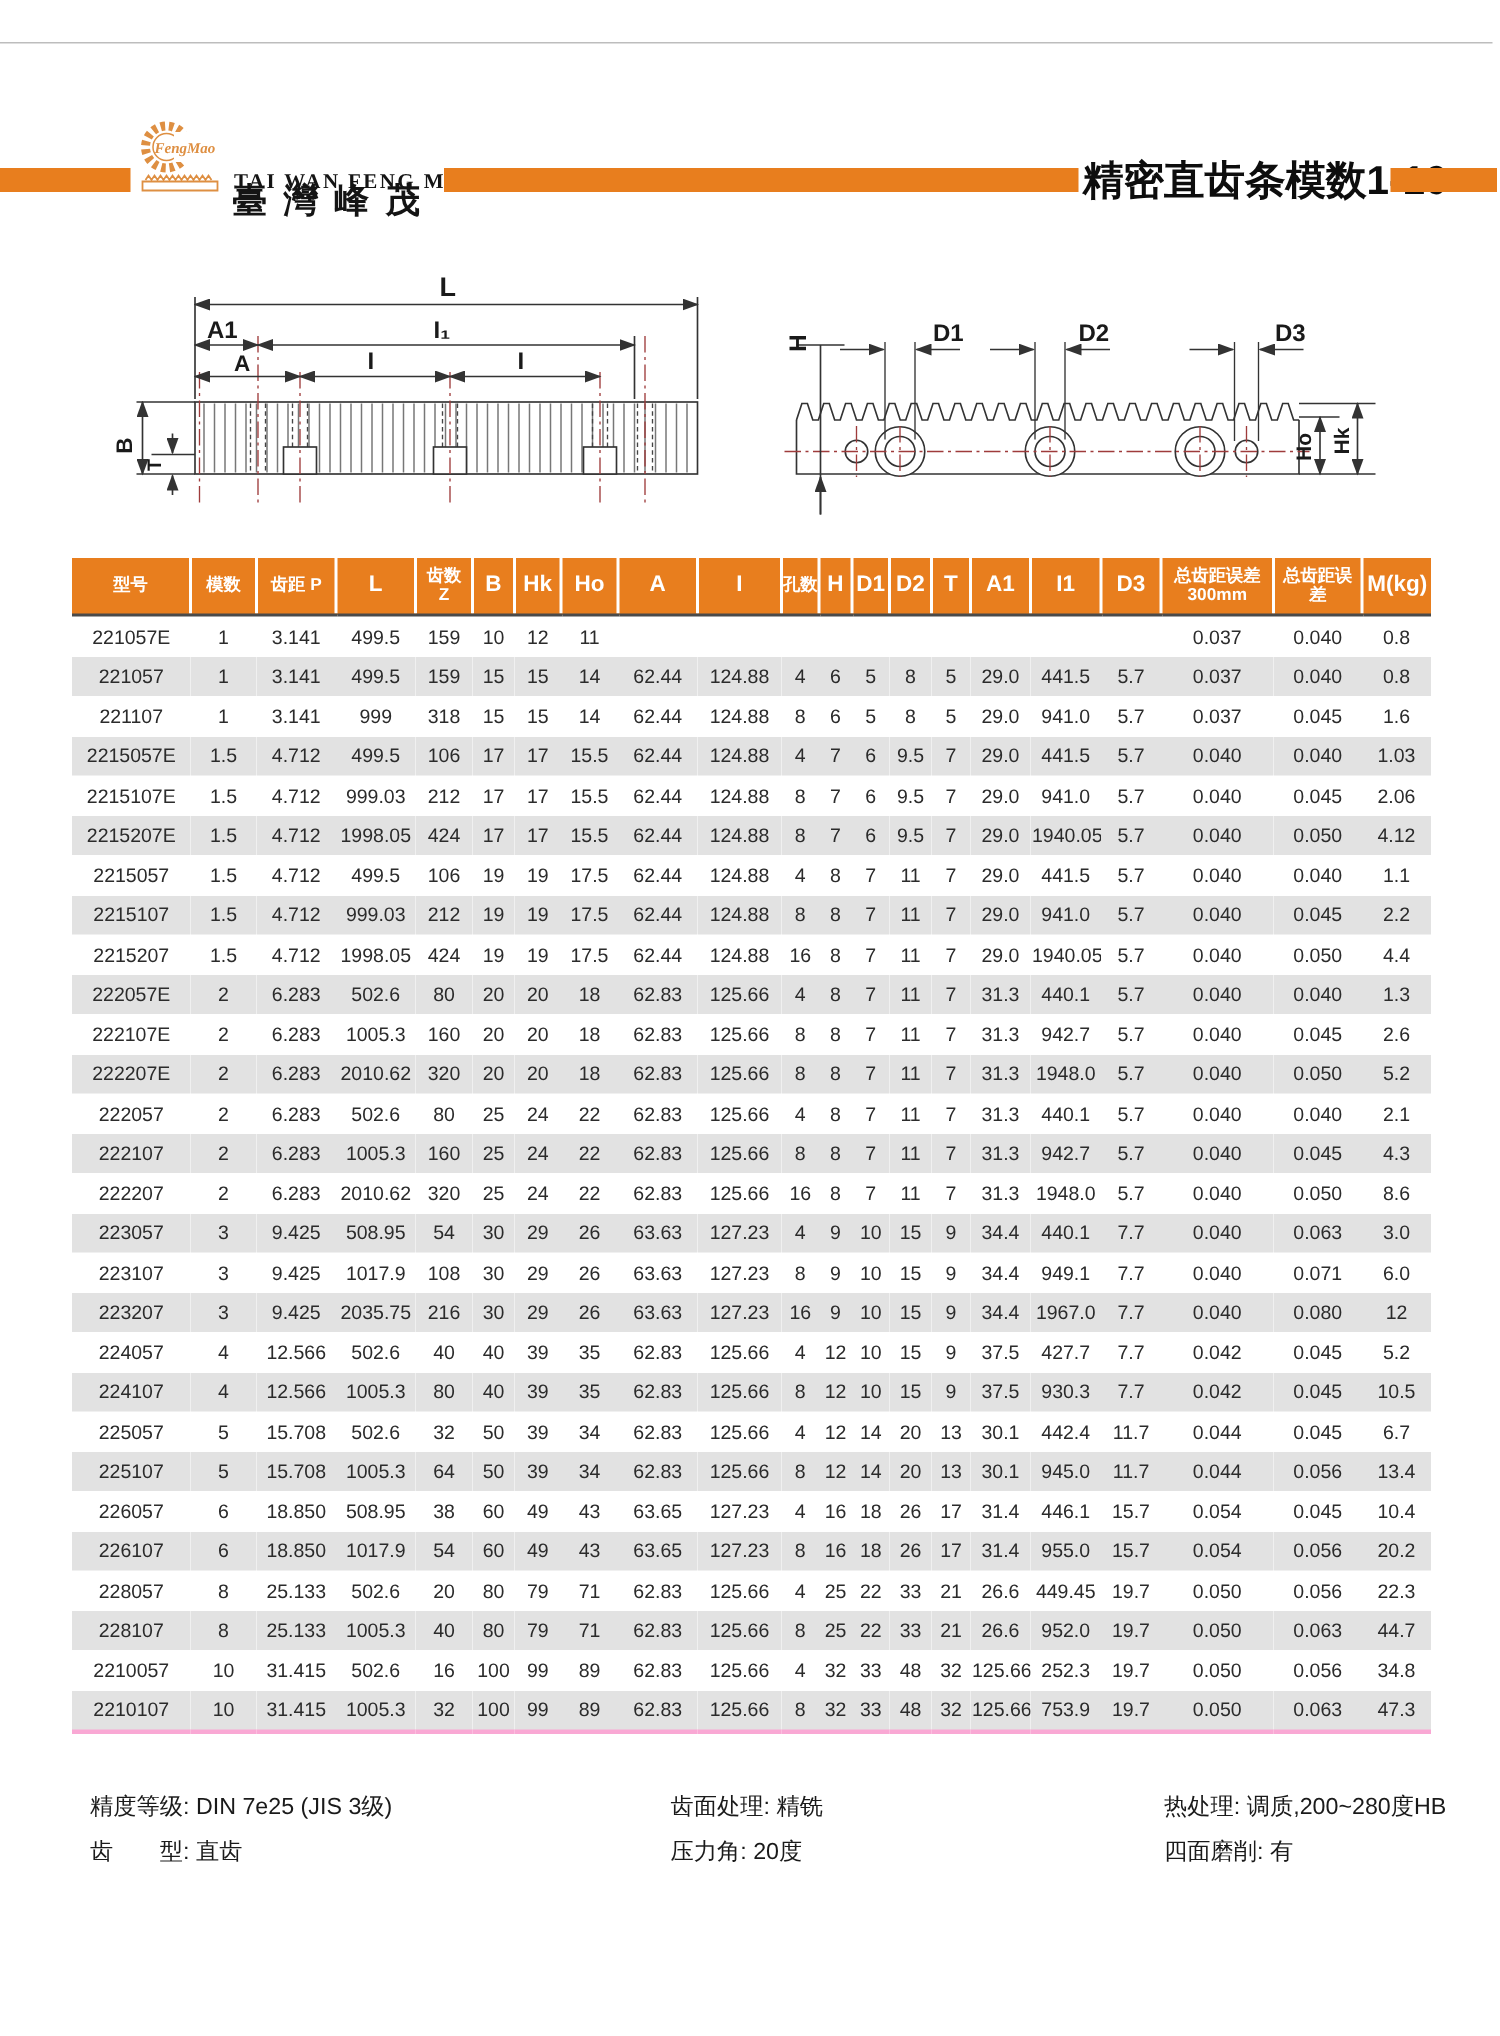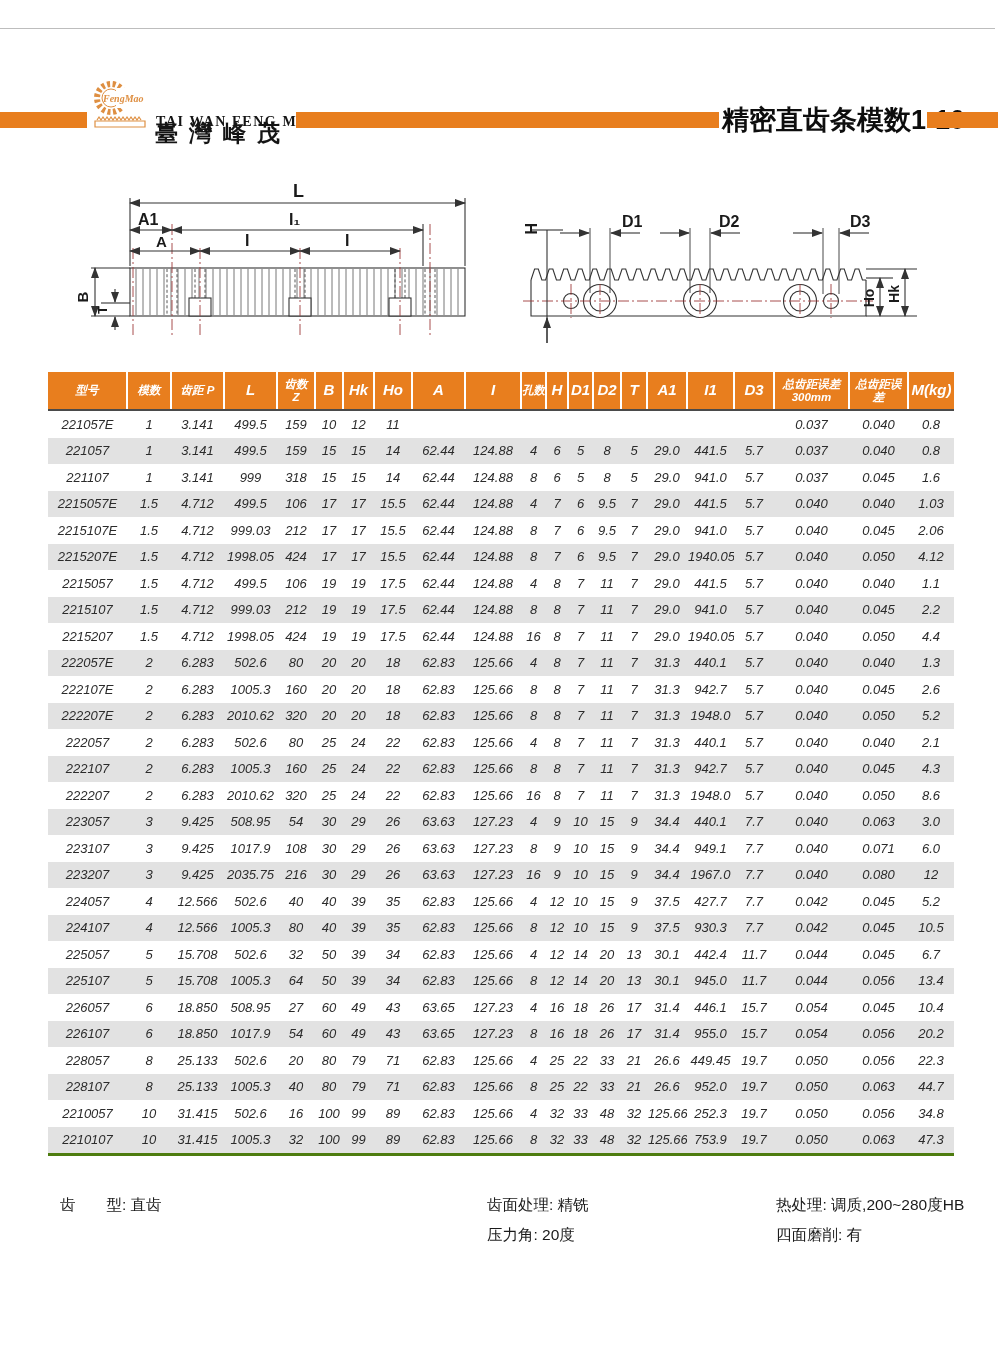--- a/index.html
+++ b/index.html
@@ -16,33 +16,33 @@
   #brand-cn{left:155px;top:80px;font-family:"Liberation Serif",serif;font-size:23px;
             font-weight:700;letter-spacing:11px;color:#141414;white-space:nowrap;margin-top:38px;}
   #brand-en{left:156px;top:114px;font-family:"Liberation Serif",serif;font-size:14px;
             font-weight:700;letter-spacing:1.6px;color:#141414;white-space:nowrap;}
   #page-title{left:722px;top:102px;font-size:27px;font-weight:700;color:#0d0d0d;white-space:nowrap;}
   
   #diagram{left:55px;top:178px;}
   #diagram text{font-family:"Liberation Sans",sans-serif;font-weight:600;fill:#1a1a1a;}
   
   #spec-table{left:48px;top:372px;width:904px;border-collapse:collapse;table-layout:fixed;
-              border-bottom:3px solid #4d7c0f;font-style:italic;}
+              border-bottom:3px solid #f9a8d4;}
   #spec-table th{background:#E87E1E;color:#fff;font-weight:700;font-size:15px;line-height:1.1;
                  text-align:center;vertical-align:middle;height:37px;padding:0;
                  white-space:pre-line;border-left:2px solid #fff;border-bottom:2px solid #4a4a4a;}
   #spec-table th:first-child{border-left:none;}
   #spec-table th.th-cjk{font-size:11.5px;}
   #spec-table td{height:26.5px;padding:0 1px;font-size:13px;color:#2b2b2b;text-align:center;
                  vertical-align:middle;white-space:nowrap;overflow:hidden;}
   #spec-table tbody tr:nth-child(even){background:#E2E2E2;}
   
   .note-col{top:1190px;font-size:15.5px;color:#1a1a1a;line-height:30px;white-space:nowrap;}
   #note-col-1{left:60px;}
-  #note-col-2{left:447px;margin-left:40px;}
+  #note-col-2{left:447px;}
   #note-col-3{left:776px;}
   
   .footer-bar{background:#E87E1E;height:11px;top:1342px;}
   #footer-bar-left{left:0;width:805px;}
   #footer-bar-right{left:947px;width:51px;}
   #footer-label{left:818px;top:1335px;font-size:16px;font-weight:400;font-style:italic;
                 color:#8E8E8E;letter-spacing:1px;white-space:nowrap;}
 </style>
 </head>
 <body>
@@ -795,21 +795,21 @@
           <td>11.7</td>
           <td>0.044</td>
           <td>0.056</td>
           <td>13.4</td>
         </tr>
         <tr>
           <td>226057</td>
           <td>6</td>
           <td>18.850</td>
           <td>508.95</td>
-          <td>27</td>
+          <td>38</td>
           <td>60</td>
           <td>49</td>
           <td>43</td>
           <td>63.65</td>
           <td>127.23</td>
           <td>4</td>
           <td>16</td>
           <td>18</td>
           <td>26</td>
           <td>17</td>
@@ -932,20 +932,21 @@
           <td>753.9</td>
           <td>19.7</td>
           <td>0.050</td>
           <td>0.063</td>
           <td>47.3</td>
         </tr>
       </tbody>
   </table>
 
   <div id="note-col-1" class="abs note-col">
+      <div>精度等级: DIN 7e25 (JIS 3级)</div>
       <div>齿　　型: 直齿</div>
     </div>
   <div id="note-col-2" class="abs note-col">
       <div>齿面处理: 精铣</div>
       <div>压力角:  20度</div>
     </div>
   <div id="note-col-3" class="abs note-col">
       <div>热处理: 调质,200~280度HB</div>
       <div>四面磨削: 有</div>
     </div>

